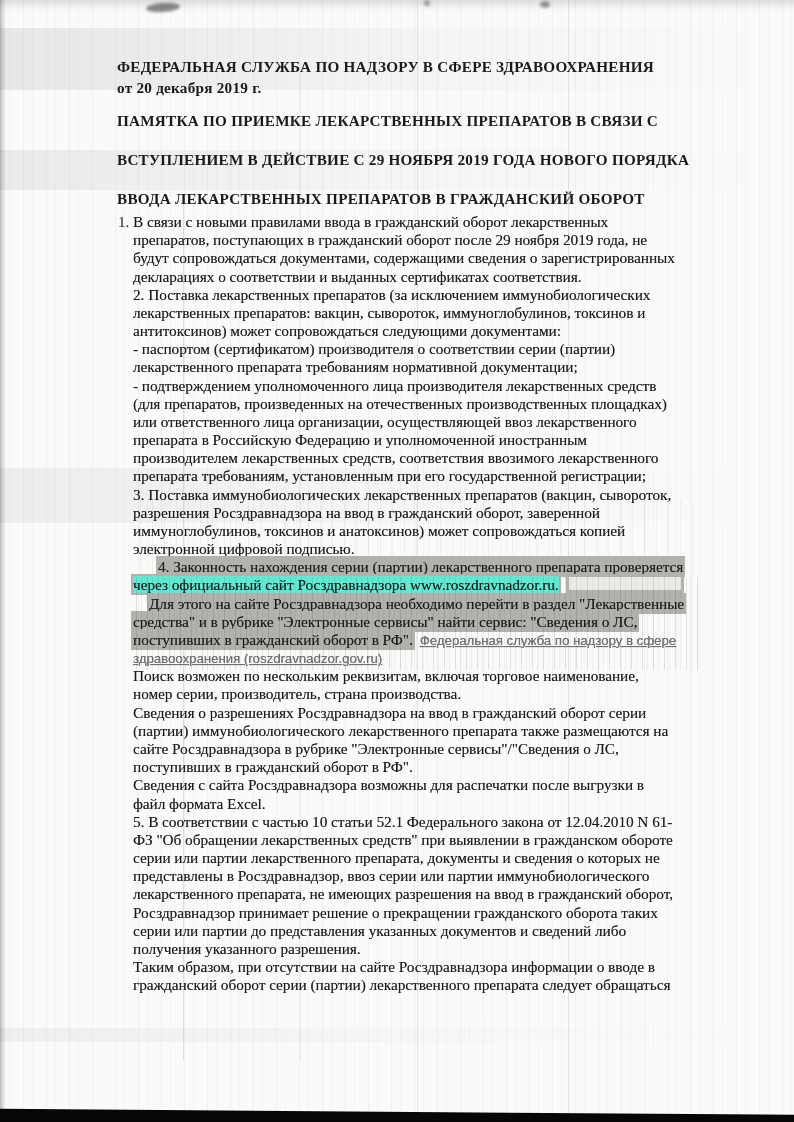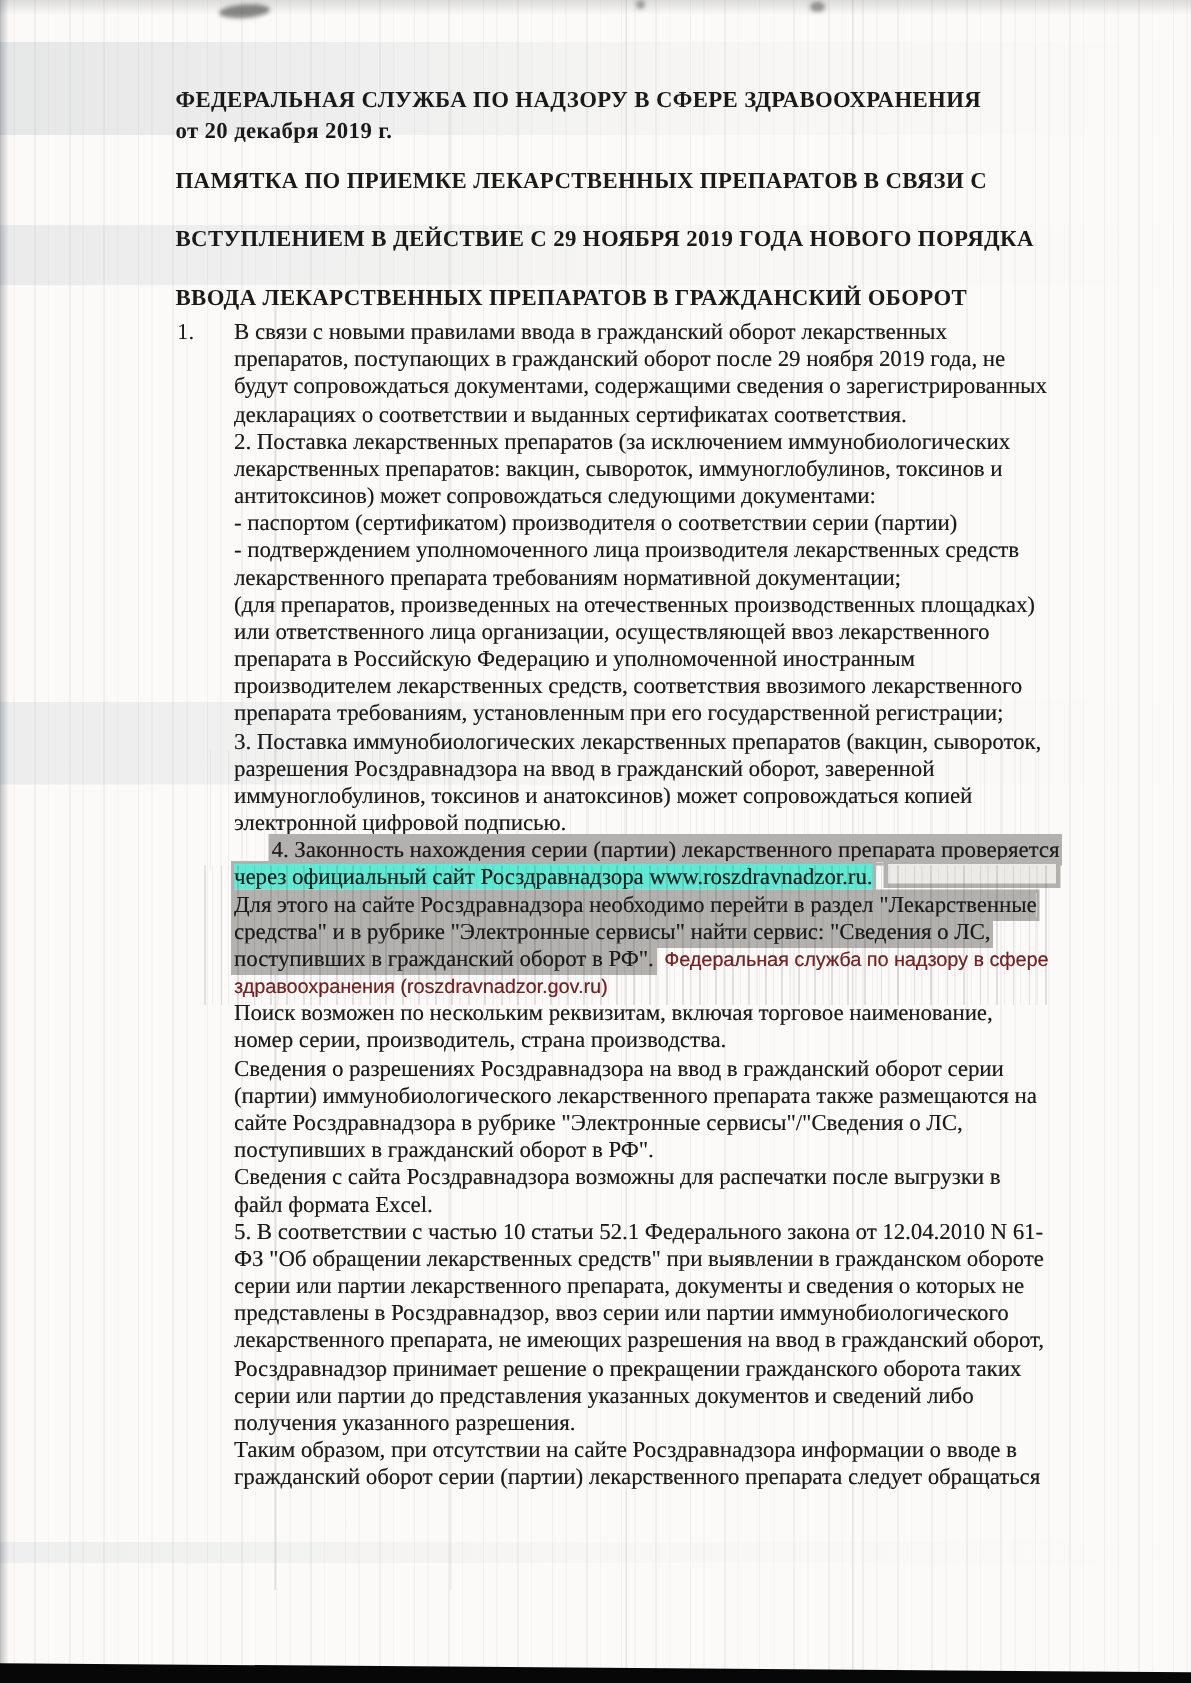--- a/index.html
+++ b/index.html
@@ -40,26 +40,26 @@
     background:repeating-linear-gradient(90deg,
       rgba(20,20,20,.35) 0 1px, transparent 1px 6px, transparent 6px 12px);}
   .bottom-bar{position:absolute;left:0;bottom:0;width:794px;height:15px;background:#070707;
     clip-path:polygon(0 12%,100% 52%,100% 100%,0 100%);}
   
   .doc-header{position:absolute;left:117px;top:57px;font-weight:bold;font-size:15.2px;
     line-height:20.5px;letter-spacing:.25px;white-space:nowrap;}
   .doc-title{position:absolute;left:117px;top:102px;font-weight:bold;font-size:15.2px;letter-spacing:.25px;}
   .title-line{line-height:38.8px;white-space:nowrap;}
   .list-marker{position:absolute;left:118px;top:213px;font-size:15.2px;line-height:18.18px;}
-  .doc-body{position:absolute;left:156px;top:213px;font-size:15.2px;line-height:18.18px;}
+  .doc-body{position:absolute;left:133px;top:213px;font-size:15.2px;line-height:18.18px;}
   .line{white-space:nowrap;height:18.18px;}
   .line span{text-shadow:.2px .2px .35px rgba(25,25,25,.5);}
   .hl{background:#b3b1ad;box-shadow:0 0 0 2px #b3b1ad;}
-  .link{font-family:"Liberation Sans",sans-serif;font-size:13.2px;
-    color:#7f1d1d;cursor:pointer;}
+  .link{font-family:"Liberation Sans",sans-serif;font-size:13.2px;text-decoration:underline;
+    color:#737373;cursor:pointer;}
   .erase{display:inline-block;width:112px;height:13px;background:#eceae6;
     box-shadow:0 0 0 3px #b3b1ad;margin-left:10px;vertical-align:baseline;}
   .gap{display:inline-block;width:7px;}
 </style>
 </head>
 <body>
 
 <div class="page" style="background: rgb(251, 250, 248); color: rgb(26, 26, 26);">
 
   <div class="v-streaks"></div>
@@ -92,34 +92,34 @@
   <div class="list-marker">1.</div>
   <div class="doc-body" id="body-lines">
       <div class="line"><span class="plain">В связи с новыми правилами ввода в гражданский оборот лекарственных</span></div>
       <div class="line"><span class="plain">препаратов, поступающих в гражданский оборот после 29 ноября 2019 года, не</span></div>
       <div class="line"><span class="plain">будут сопровождаться документами, содержащими сведения о зарегистрированных</span></div>
       <div class="line"><span class="plain">декларациях о соответствии и выданных сертификатах соответствия.</span></div>
       <div class="line"><span class="plain">2. Поставка лекарственных препаратов (за исключением иммунобиологических</span></div>
       <div class="line"><span class="plain">лекарственных препаратов: вакцин, сывороток, иммуноглобулинов, токсинов и</span></div>
       <div class="line"><span class="plain">антитоксинов) может сопровождаться следующими документами:</span></div>
       <div class="line"><span class="plain">- паспортом (сертификатом) производителя о соответствии серии (партии)</span></div>
+      <div class="line"><span class="plain">лекарственного препарата требованиям нормативной документации;</span></div>
       <div class="line"><span class="plain">- подтверждением уполномоченного лица производителя лекарственных средств</span></div>
-      <div class="line"><span class="plain">лекарственного препарата требованиям нормативной документации;</span></div>
       <div class="line"><span class="plain">(для препаратов, произведенных на отечественных производственных площадках)</span></div>
       <div class="line"><span class="plain">или ответственного лица организации, осуществляющей ввоз лекарственного</span></div>
       <div class="line"><span class="plain">препарата в Российскую Федерацию и уполномоченной иностранным</span></div>
       <div class="line"><span class="plain">производителем лекарственных средств, соответствия ввозимого лекарственного</span></div>
       <div class="line"><span class="plain">препарата требованиям, установленным при его государственной регистрации;</span></div>
       <div class="line"><span class="plain">3. Поставка иммунобиологических лекарственных препаратов (вакцин, сывороток,</span></div>
       <div class="line"><span class="plain">разрешения Росздравнадзора на ввод в гражданский оборот, заверенной</span></div>
       <div class="line"><span class="plain">иммуноглобулинов, токсинов и анатоксинов) может сопровождаться копией</span></div>
       <div class="line"><span class="plain">электронной цифровой подписью.</span></div>
       <div class="line"><span class="hl" style="background: rgb(179, 177, 173); box-shadow: rgb(179, 177, 173) 0px 0px 0px 2px; margin-left: 25px;">4. Законность нахождения серии (партии) лекарственного препарата проверяется</span></div>
       <div class="line"><span class="hl" style="background: #5eead4; box-shadow: rgb(179, 177, 173) 0px 0px 0px 2px;">через официальный сайт Росздравнадзора www.roszdravnadzor.ru.</span><span class="erase" style="box-shadow: rgb(179, 177, 173) 0px 0px 0px 3px;"></span></div>
-      <div class="line"><span class="hl" style="background: rgb(179, 177, 173); box-shadow: rgb(179, 177, 173) 0px 0px 0px 2px;">Для этого на сайте Росздравнадзора необходимо перейти в раздел "Лекарственные</span></div>
+      <div class="line"><span class="hl" style="background: rgb(179, 177, 173); box-shadow: rgb(179, 177, 173) 0px 0px 0px 2px; margin-left: 16px;">Для этого на сайте Росздравнадзора необходимо перейти в раздел "Лекарственные</span></div>
       <div class="line"><span class="hl" style="background: rgb(179, 177, 173); box-shadow: rgb(179, 177, 173) 0px 0px 0px 2px;">средства" и в рубрике "Электронные сервисы" найти сервис: "Сведения о ЛС,</span></div>
       <div class="line"><span class="hl" style="background: rgb(179, 177, 173); box-shadow: rgb(179, 177, 173) 0px 0px 0px 2px;">поступивших в гражданский оборот в РФ".</span><span class="gap"></span><span class="link">Федеральная служба по надзору в сфере</span></div>
       <div class="line"><span class="link">здравоохранения (roszdravnadzor.gov.ru)</span></div>
       <div class="line"><span class="plain">Поиск возможен по нескольким реквизитам, включая торговое наименование,</span></div>
       <div class="line"><span class="plain">номер серии, производитель, страна производства.</span></div>
       <div class="line"><span class="plain">Сведения о разрешениях Росздравнадзора на ввод в гражданский оборот серии</span></div>
       <div class="line"><span class="plain">(партии) иммунобиологического лекарственного препарата также размещаются на</span></div>
       <div class="line"><span class="plain">сайте Росздравнадзора в рубрике "Электронные сервисы"/"Сведения о ЛС,</span></div>
       <div class="line"><span class="plain">поступивших в гражданский оборот в РФ".</span></div>
       <div class="line"><span class="plain">Сведения с сайта Росздравнадзора возможны для распечатки после выгрузки в</span></div>

